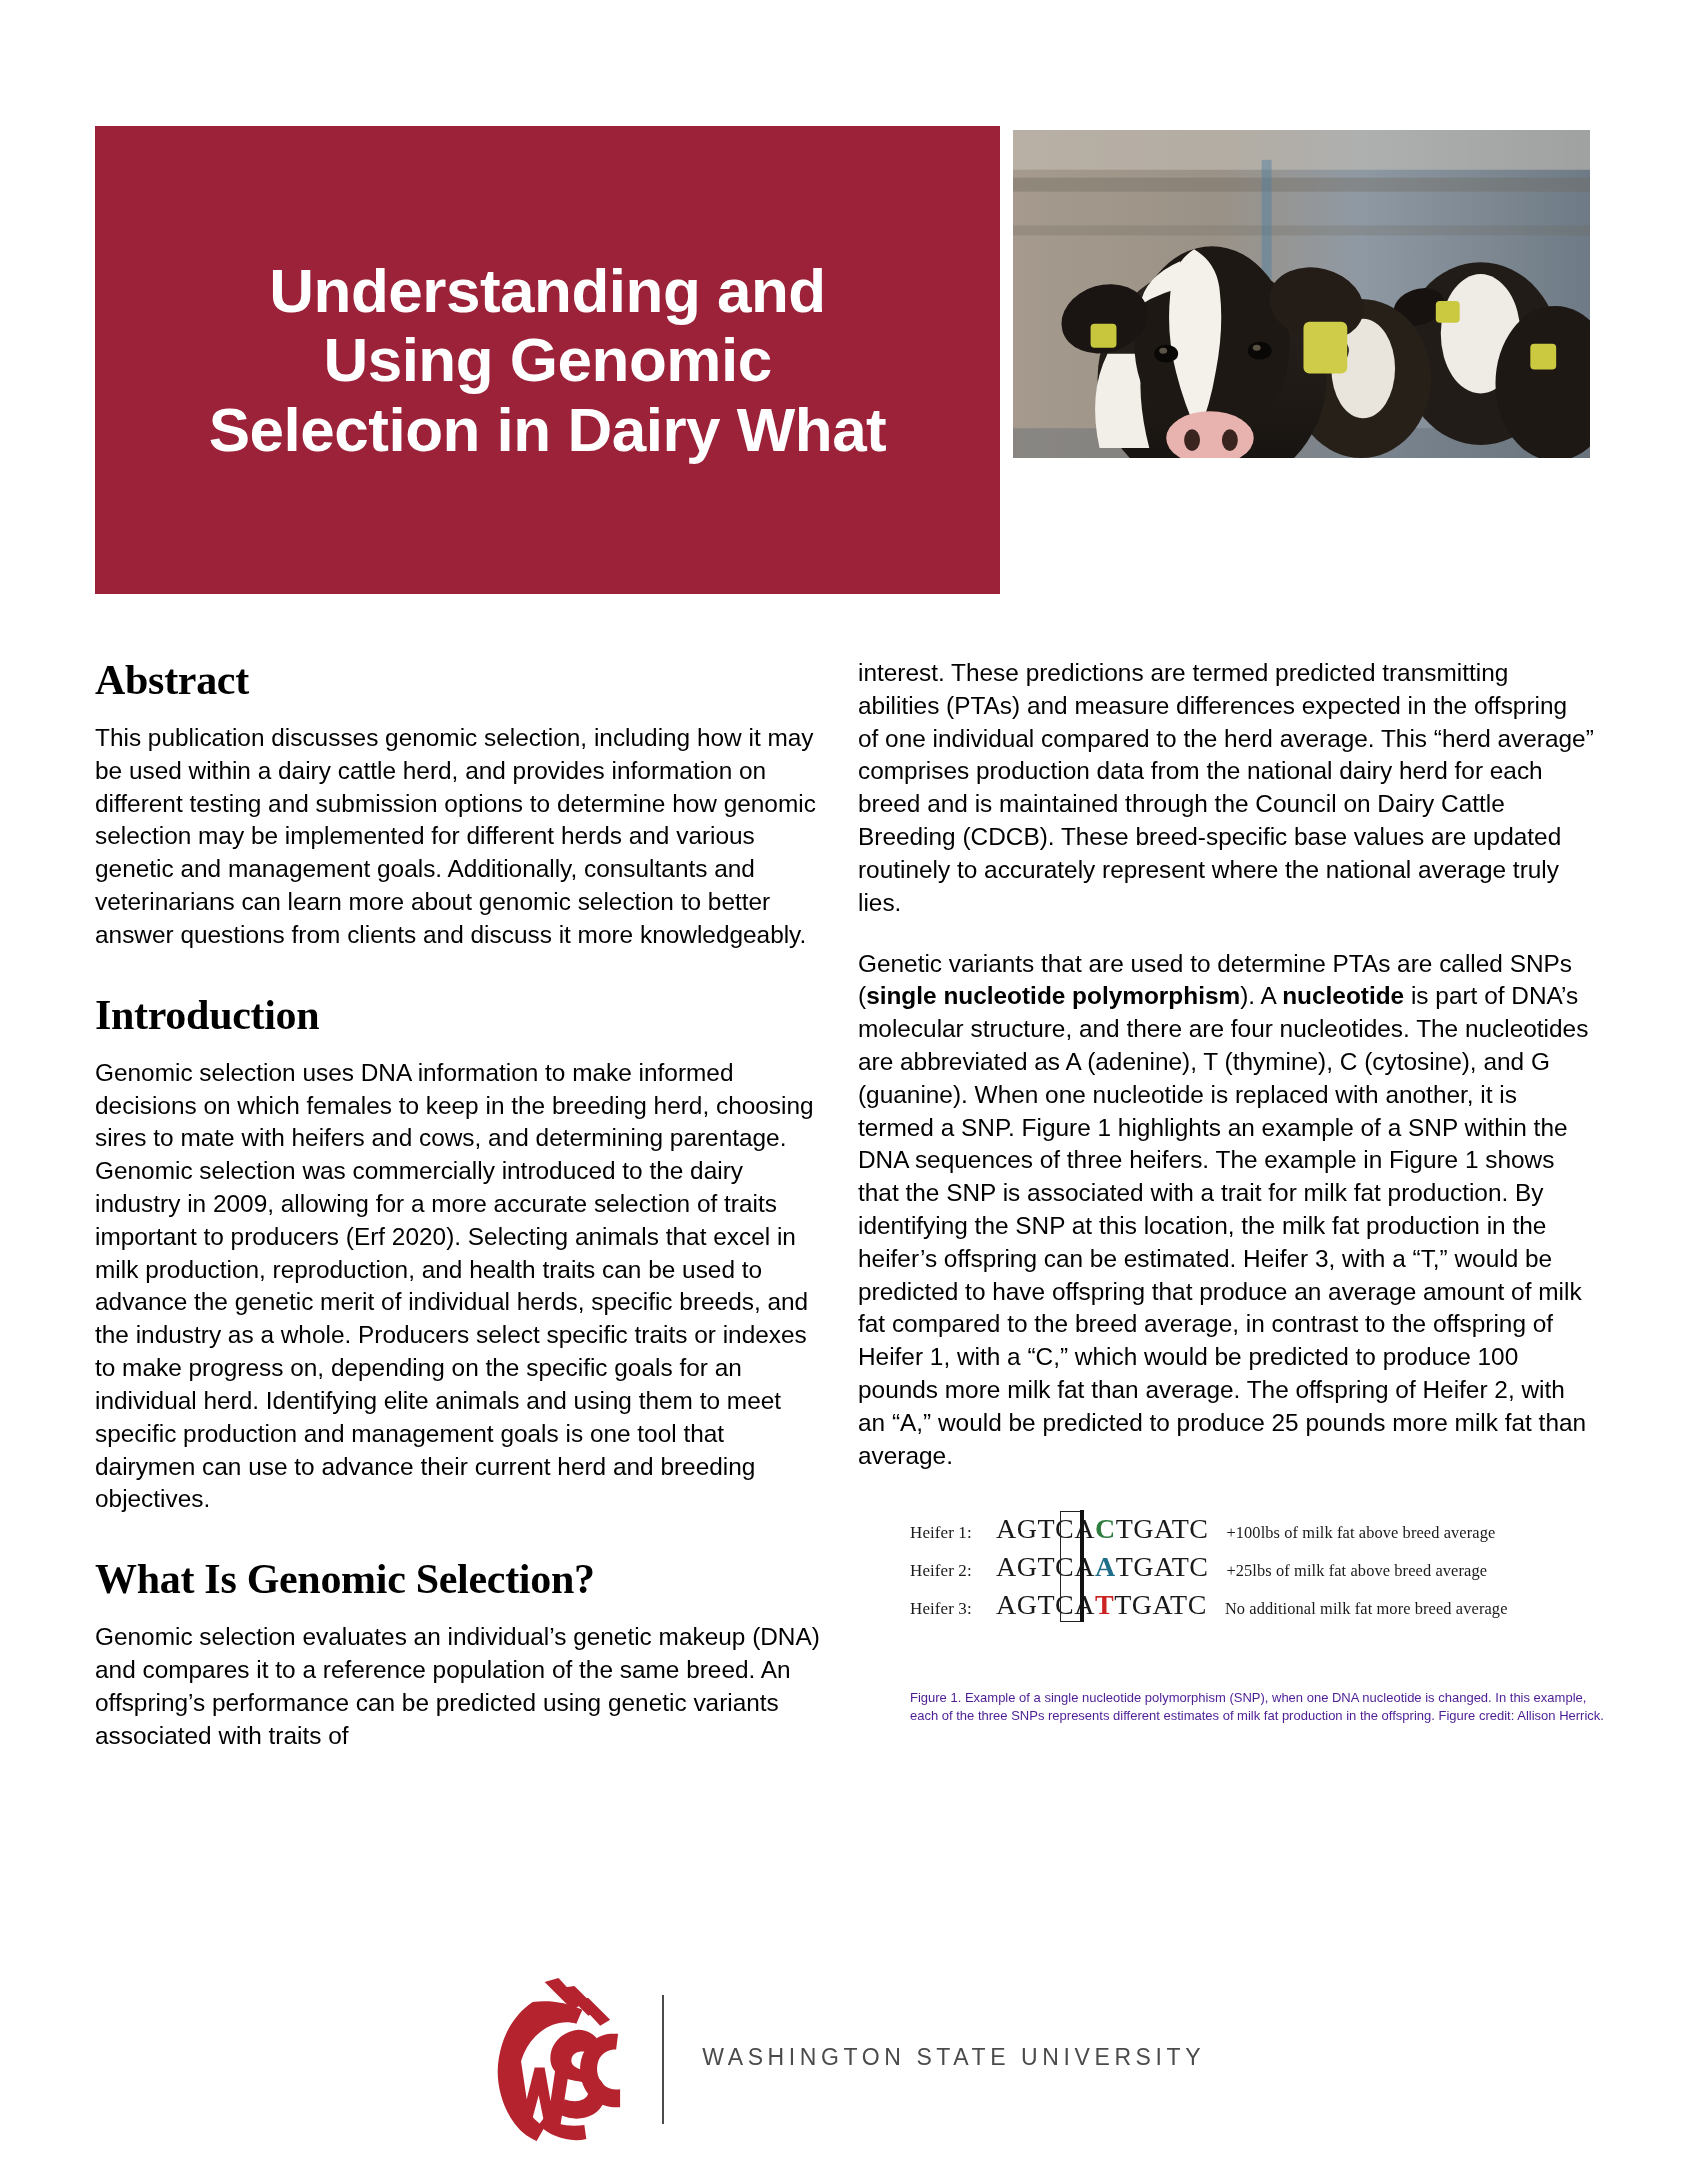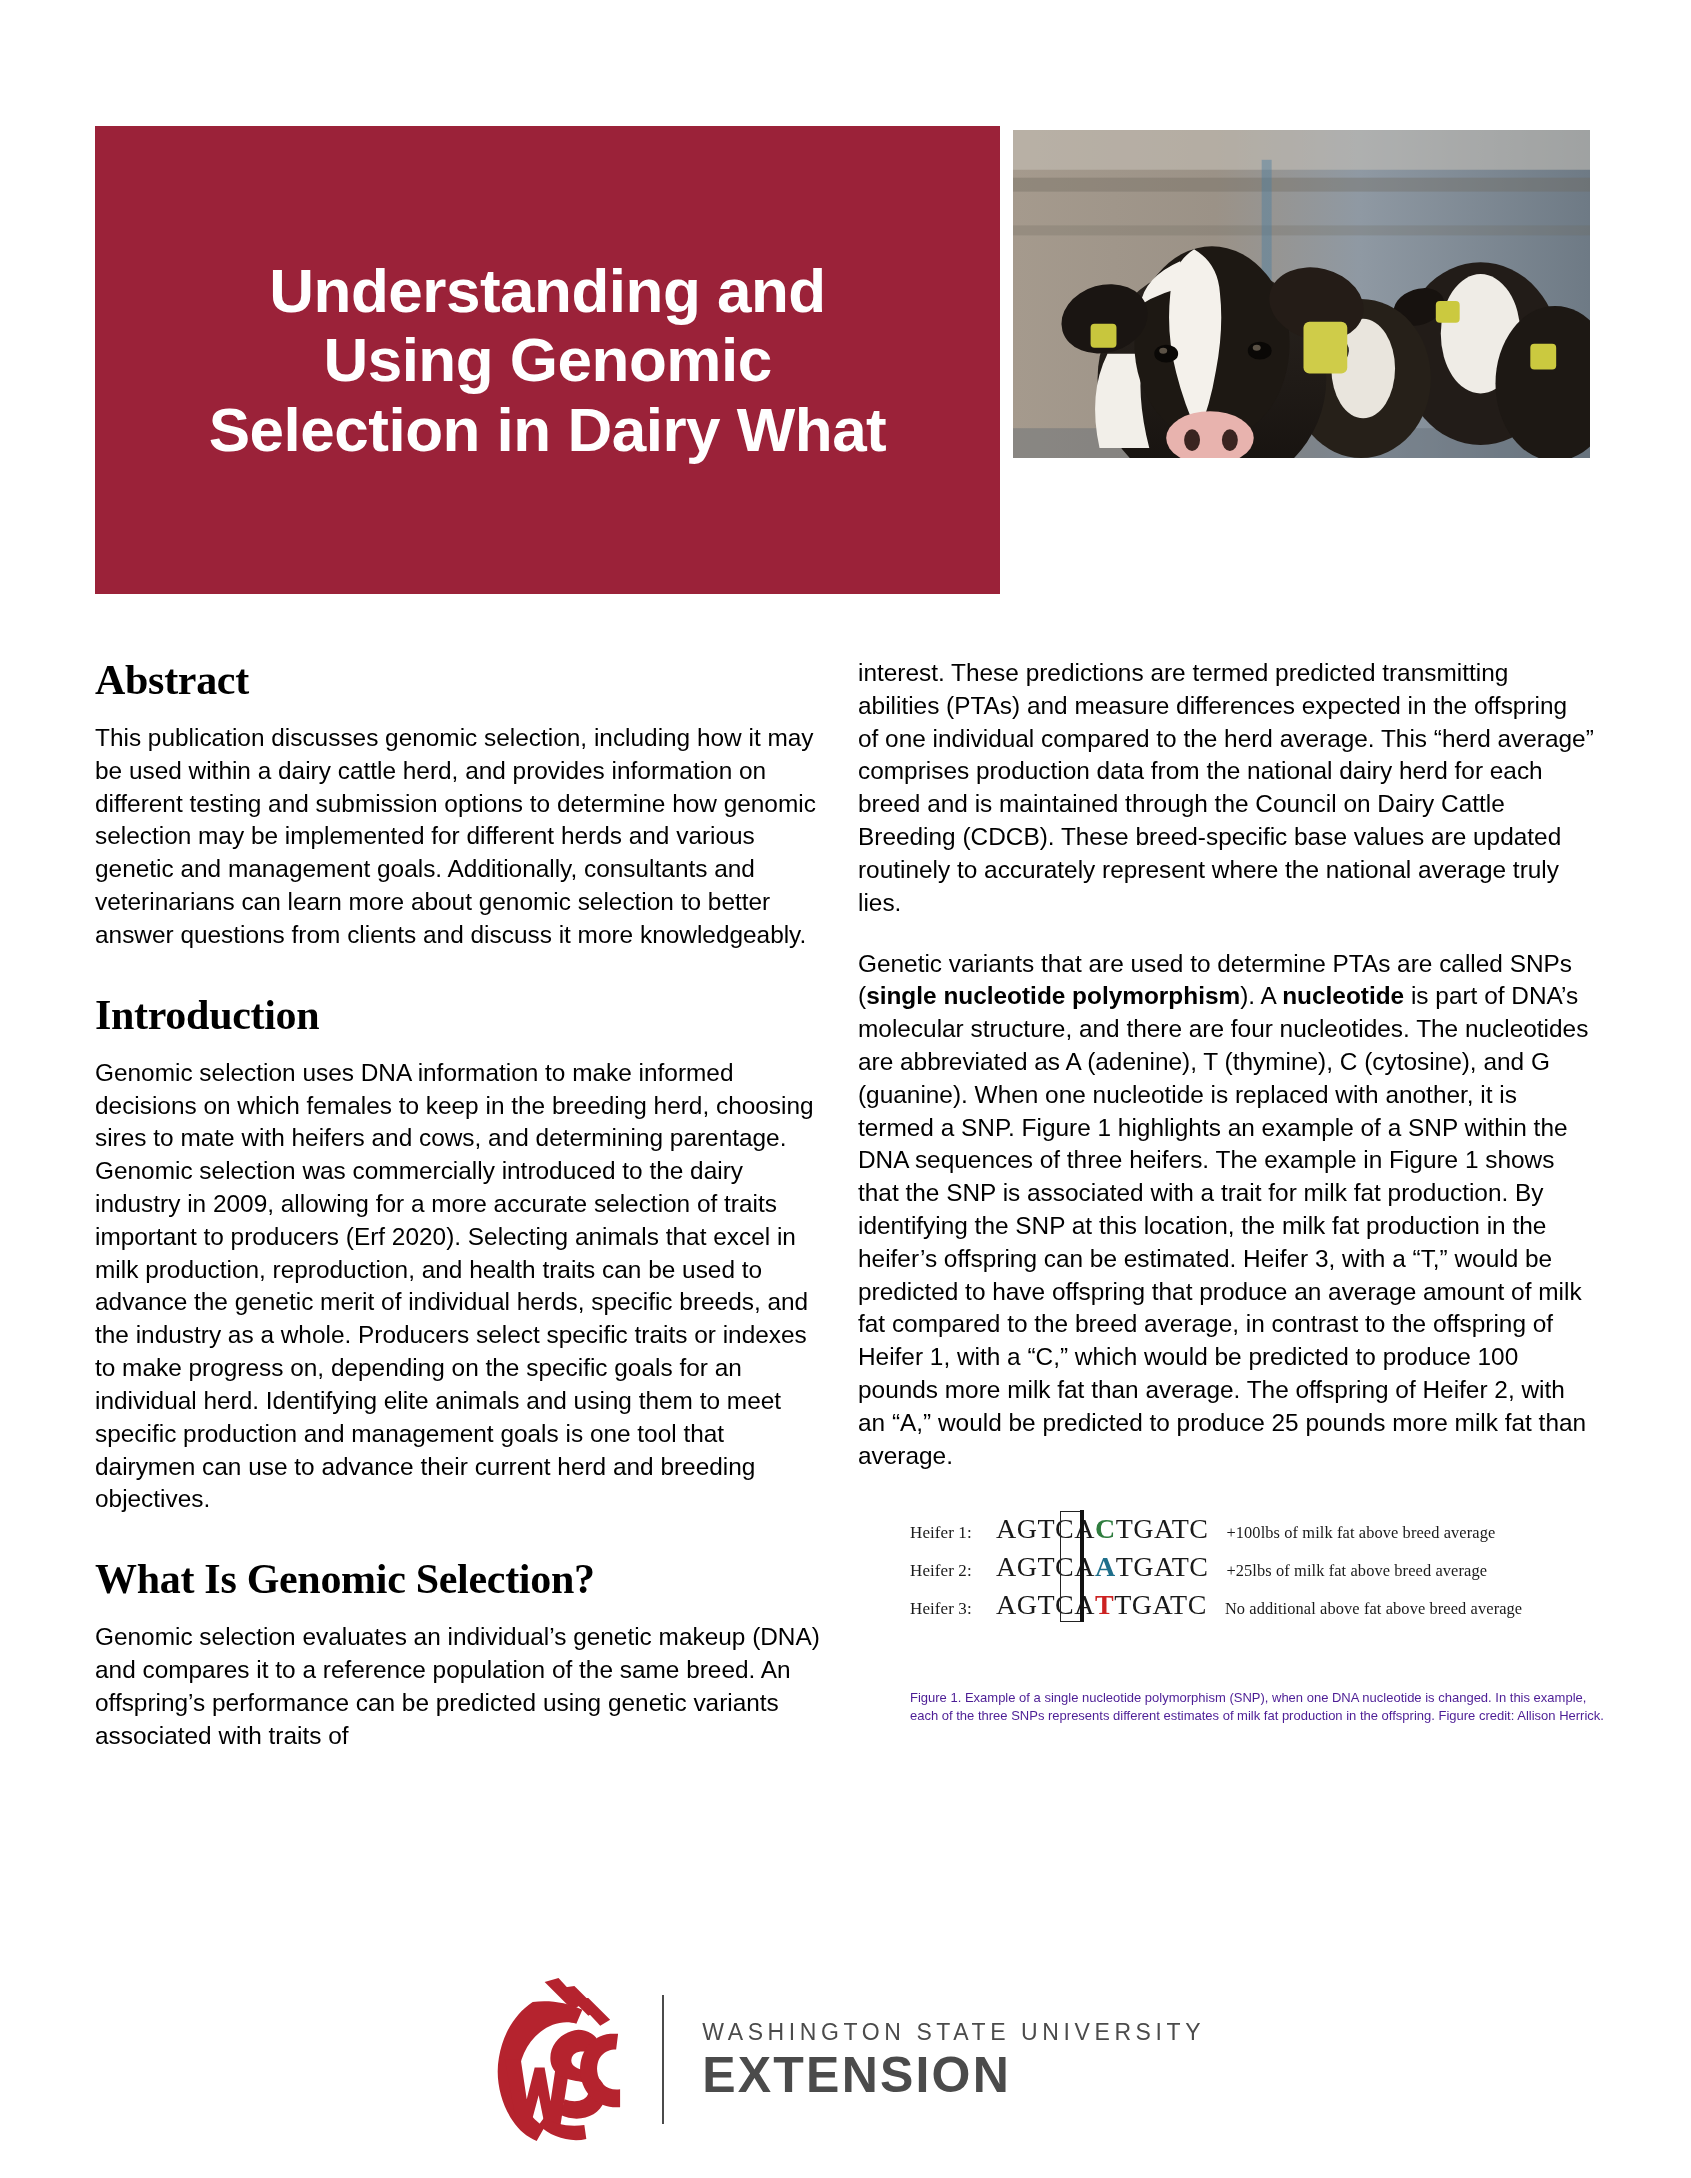--- a/index.html
+++ b/index.html
@@ -302,21 +302,21 @@
 
         <div class="dna-row">
           <span class="heifer-label">Heifer 2:</span>
           <span class="dna-seq"><span>AGTCA</span><span class="snp snp-a">A</span><span>TGATC</span></span>
           <span class="dna-note">+25lbs of milk fat above breed average</span>
         </div>
 
         <div class="dna-row">
           <span class="heifer-label">Heifer 3:</span>
           <span class="dna-seq"><span>AGTCA</span><span class="snp snp-t">T</span><span>TGATC</span></span>
-          <span class="dna-note">No additional above fat above breed average</span>
+          <span class="dna-note">No additional milk fat more breed average</span>
         </div>
       </div>
 
       <p class="figure-caption">Figure 1. Example of a single nucleotide polymorphism (SNP), when one DNA nucleotide is changed. In this example, each of the three SNPs represents different estimates of milk fat production in the offspring. Figure credit: Allison Herrick.</p>
     </div>
   </div>
 </div>
 
 <div id="footer-logo">
   <div id="logo-inner">
@@ -363,17 +363,16 @@
                  L132 58 Z"></path>
 
         <path d="M52 150 C64 162 84 168 100 164 L98 150 C84 152 68 150 58 142 Z"></path>
       </g>
     </svg>
 
     <div id="logo-divider"></div>
 
     <div id="logo-words">
       <div id="wsu-line">WASHINGTON STATE UNIVERSITY</div>
-      <div id="ext-line">EXTENSION</div>
     </div>
   </div>
 </div>
 
 
 </body></html>

